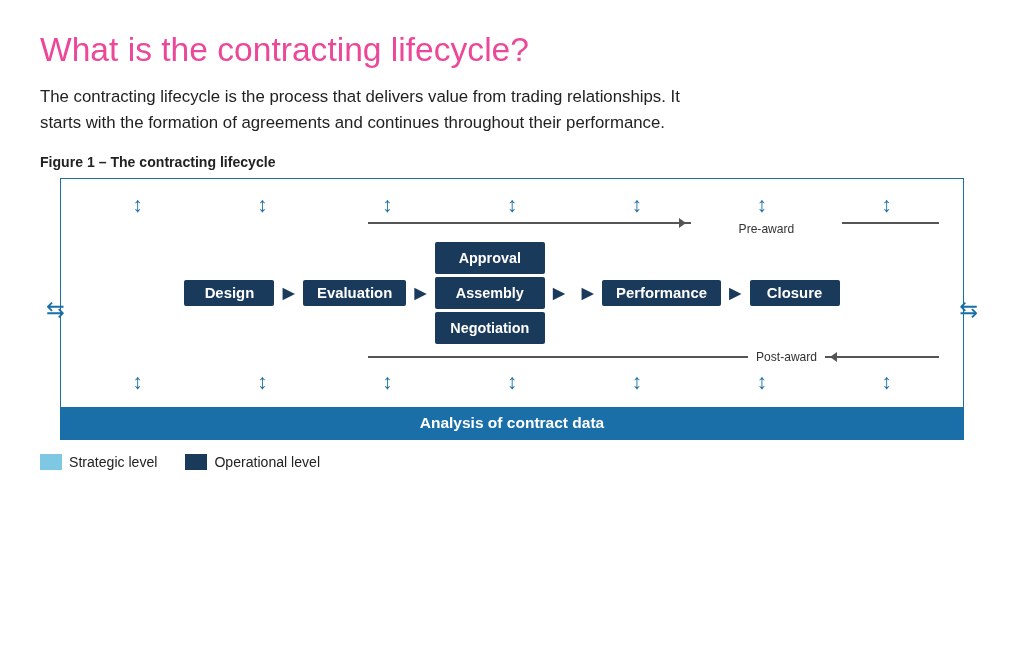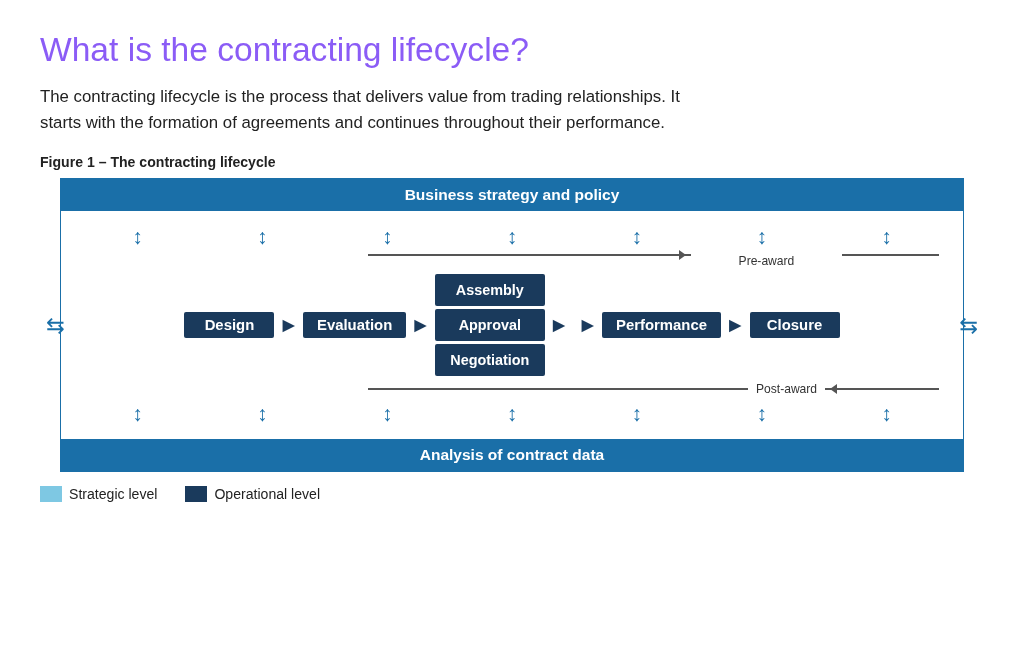--- a/index.html
+++ b/index.html
@@ -6,21 +6,21 @@
     body {
       font-family: Arial, sans-serif;
       background: #fff;
       color: #222;
       padding: 30px 40px;
       max-width: 1024px;
     }
     h1 {
       font-size: 2.1em;
       font-weight: 400;
-      color: #8b5cf6;
+      color: #ec4899;
       margin-bottom: 14px;
       line-height: 1.2;
     }
     .subtitle {
       font-size: 1.05em;
       line-height: 1.55;
       color: #222;
       max-width: 680px;
       margin-bottom: 18px;
     }
@@ -184,21 +184,20 @@
 <p class="subtitle">The contracting lifecycle is the process that delivers value from trading relationships. It starts with the formation of agreements and continues throughout their performance.</p>
 <p class="figure-label">Figure 1 – The contracting lifecycle</p>
 
 <div class="diagram-wrapper">
 
   <span class="side-arrow-left">⇆</span>
   <span class="side-arrow-right">⇆</span>
 
   <div class="diagram">
 
-    <div class="diagram-header">Business strategy and policy</div>
 
     <div class="diagram-body">
 
       <div class="arrows-row">
         <div class="updown-arrow">↕</div>
         <div class="updown-arrow">↕</div>
         <div class="updown-arrow">↕</div>
         <div class="updown-arrow">↕</div>
         <div class="updown-arrow">↕</div>
         <div class="updown-arrow">↕</div>
@@ -219,22 +218,22 @@
 
       <div class="flow-row">
 
         <div class="flow-box">Design</div>
         <span class="flow-arrow">►</span>
 
         <div class="flow-box">Evaluation</div>
         <span class="flow-arrow">►</span>
 
         <div class="stacked-group">
+          <div class="flow-box">Approval</div>
           <div class="flow-box">Assembly</div>
-          <div class="flow-box">Approval</div>
           <div class="flow-box">Negotiation</div>
         </div>
         <span class="flow-arrow">►</span>
 
         <span class="flow-arrow">►</span>
 
         <div class="flow-box">Performance</div>
         <span class="flow-arrow">►</span>
 
         <div class="flow-box">Closure</div>

